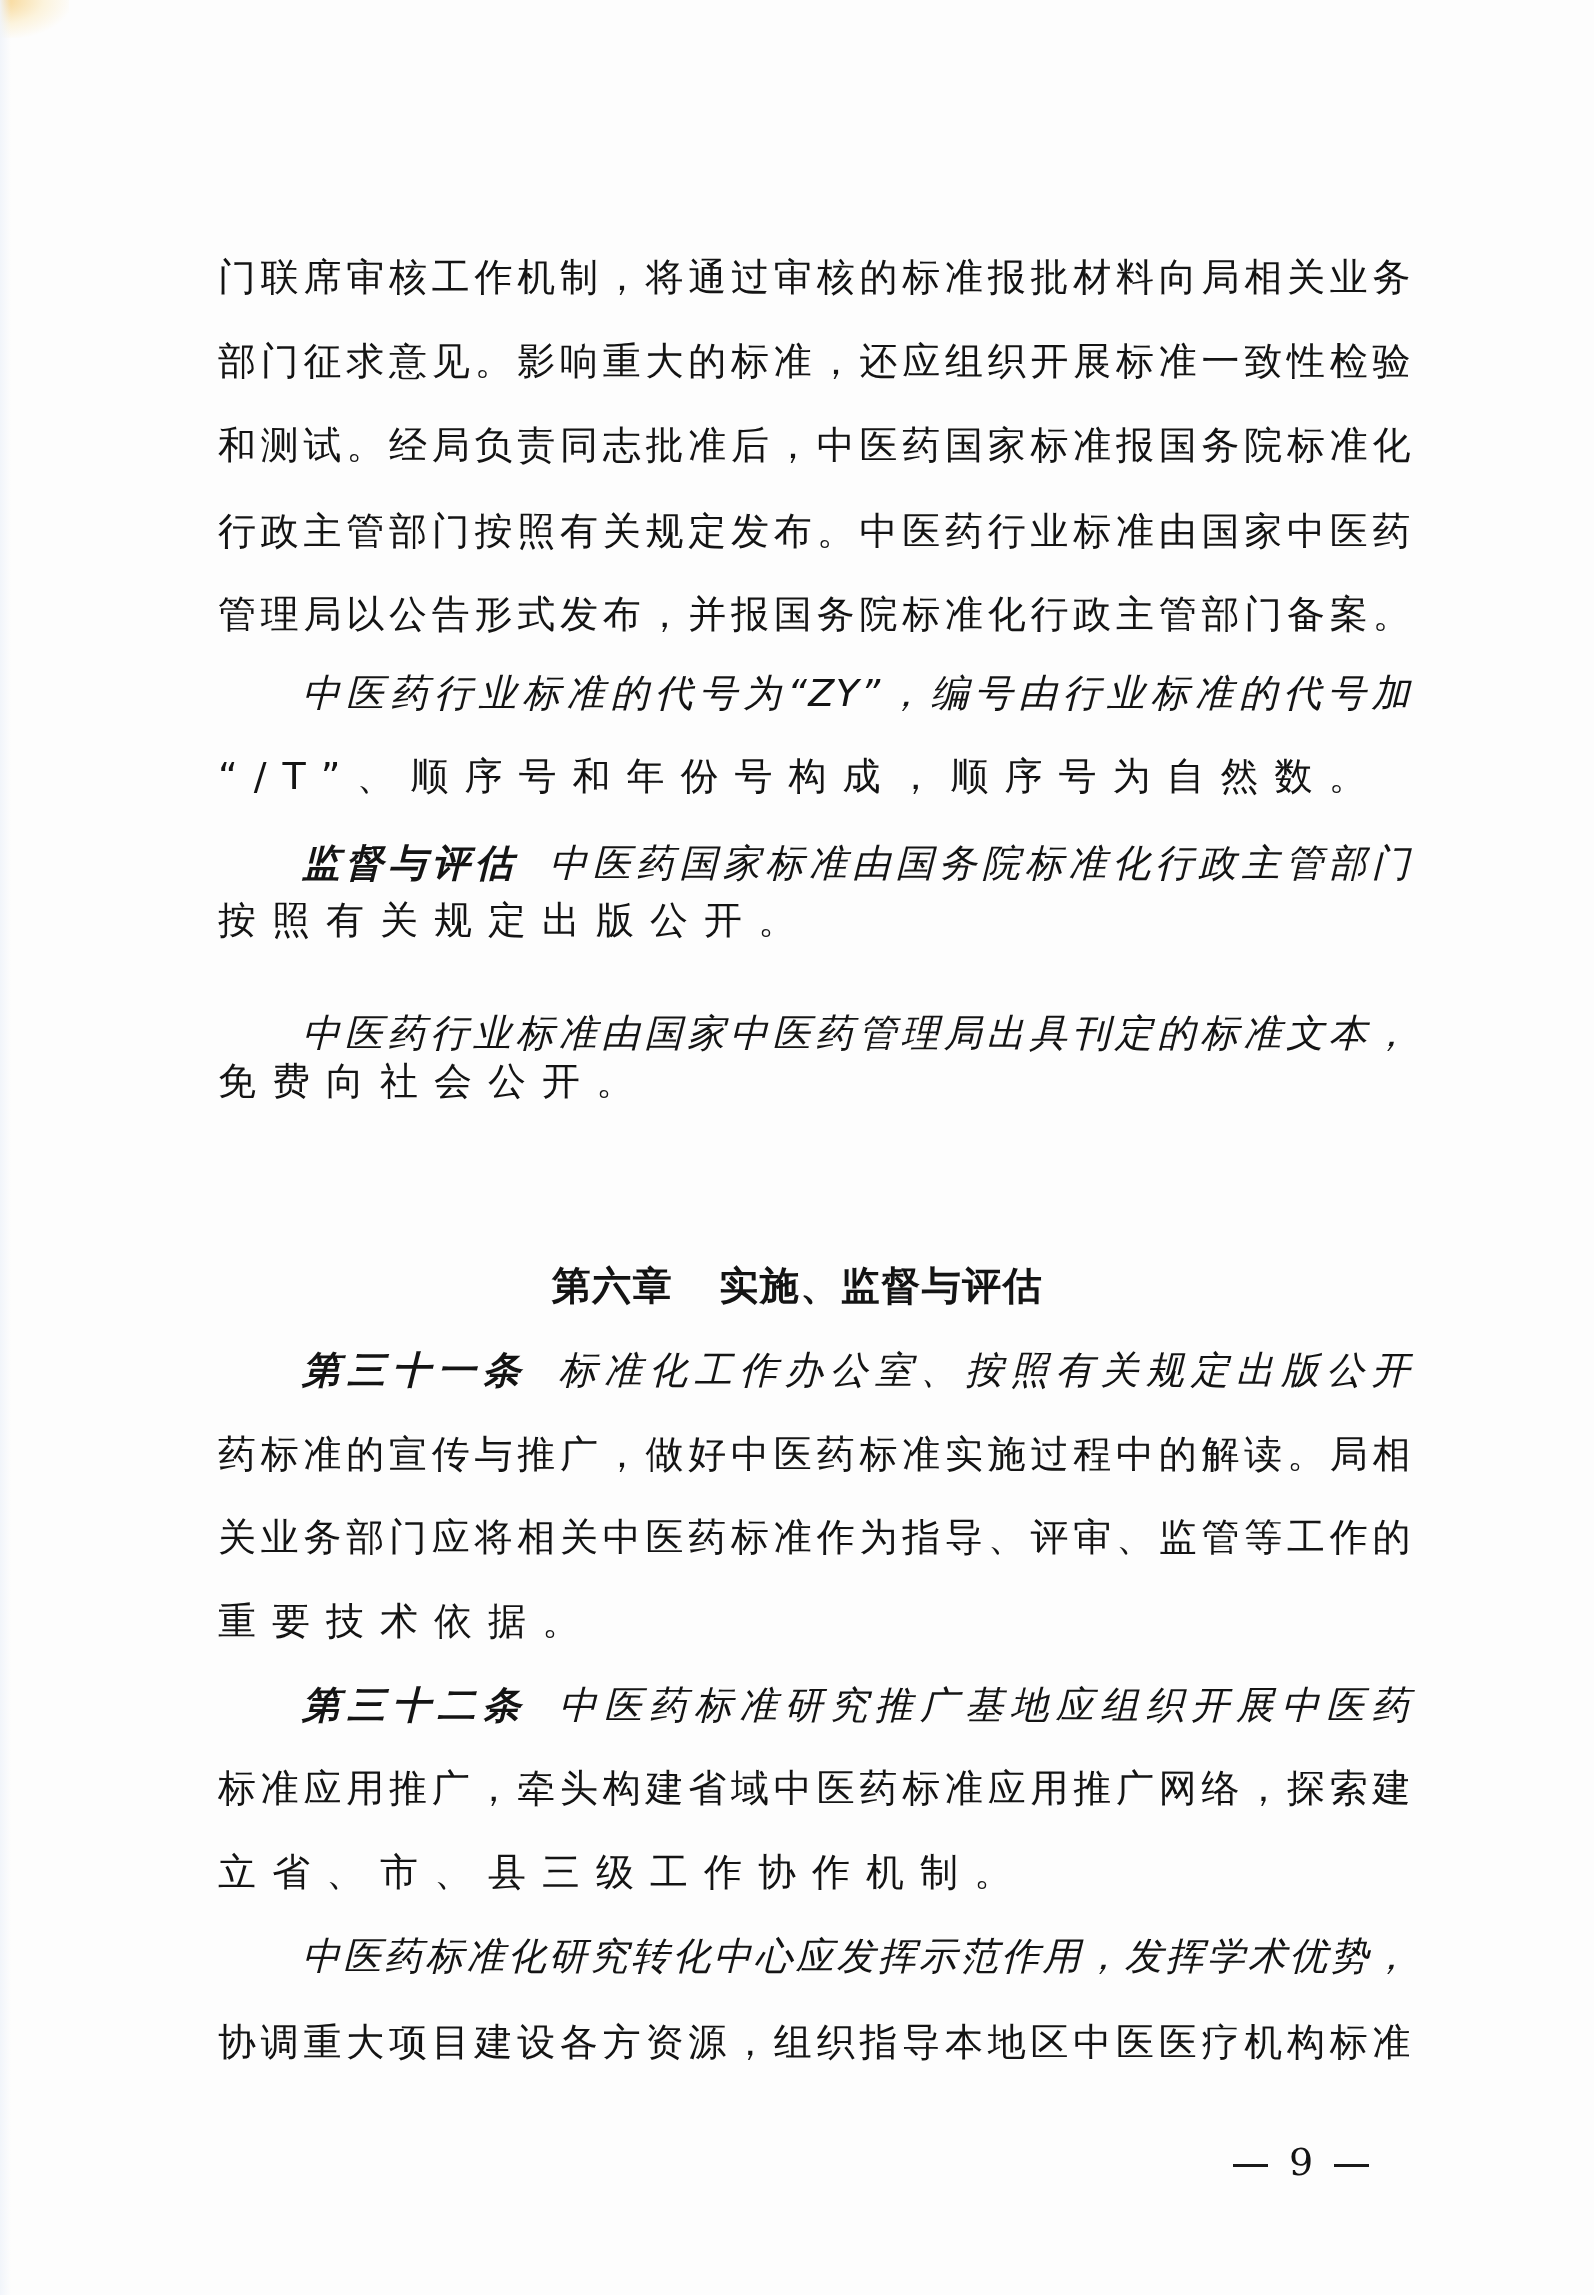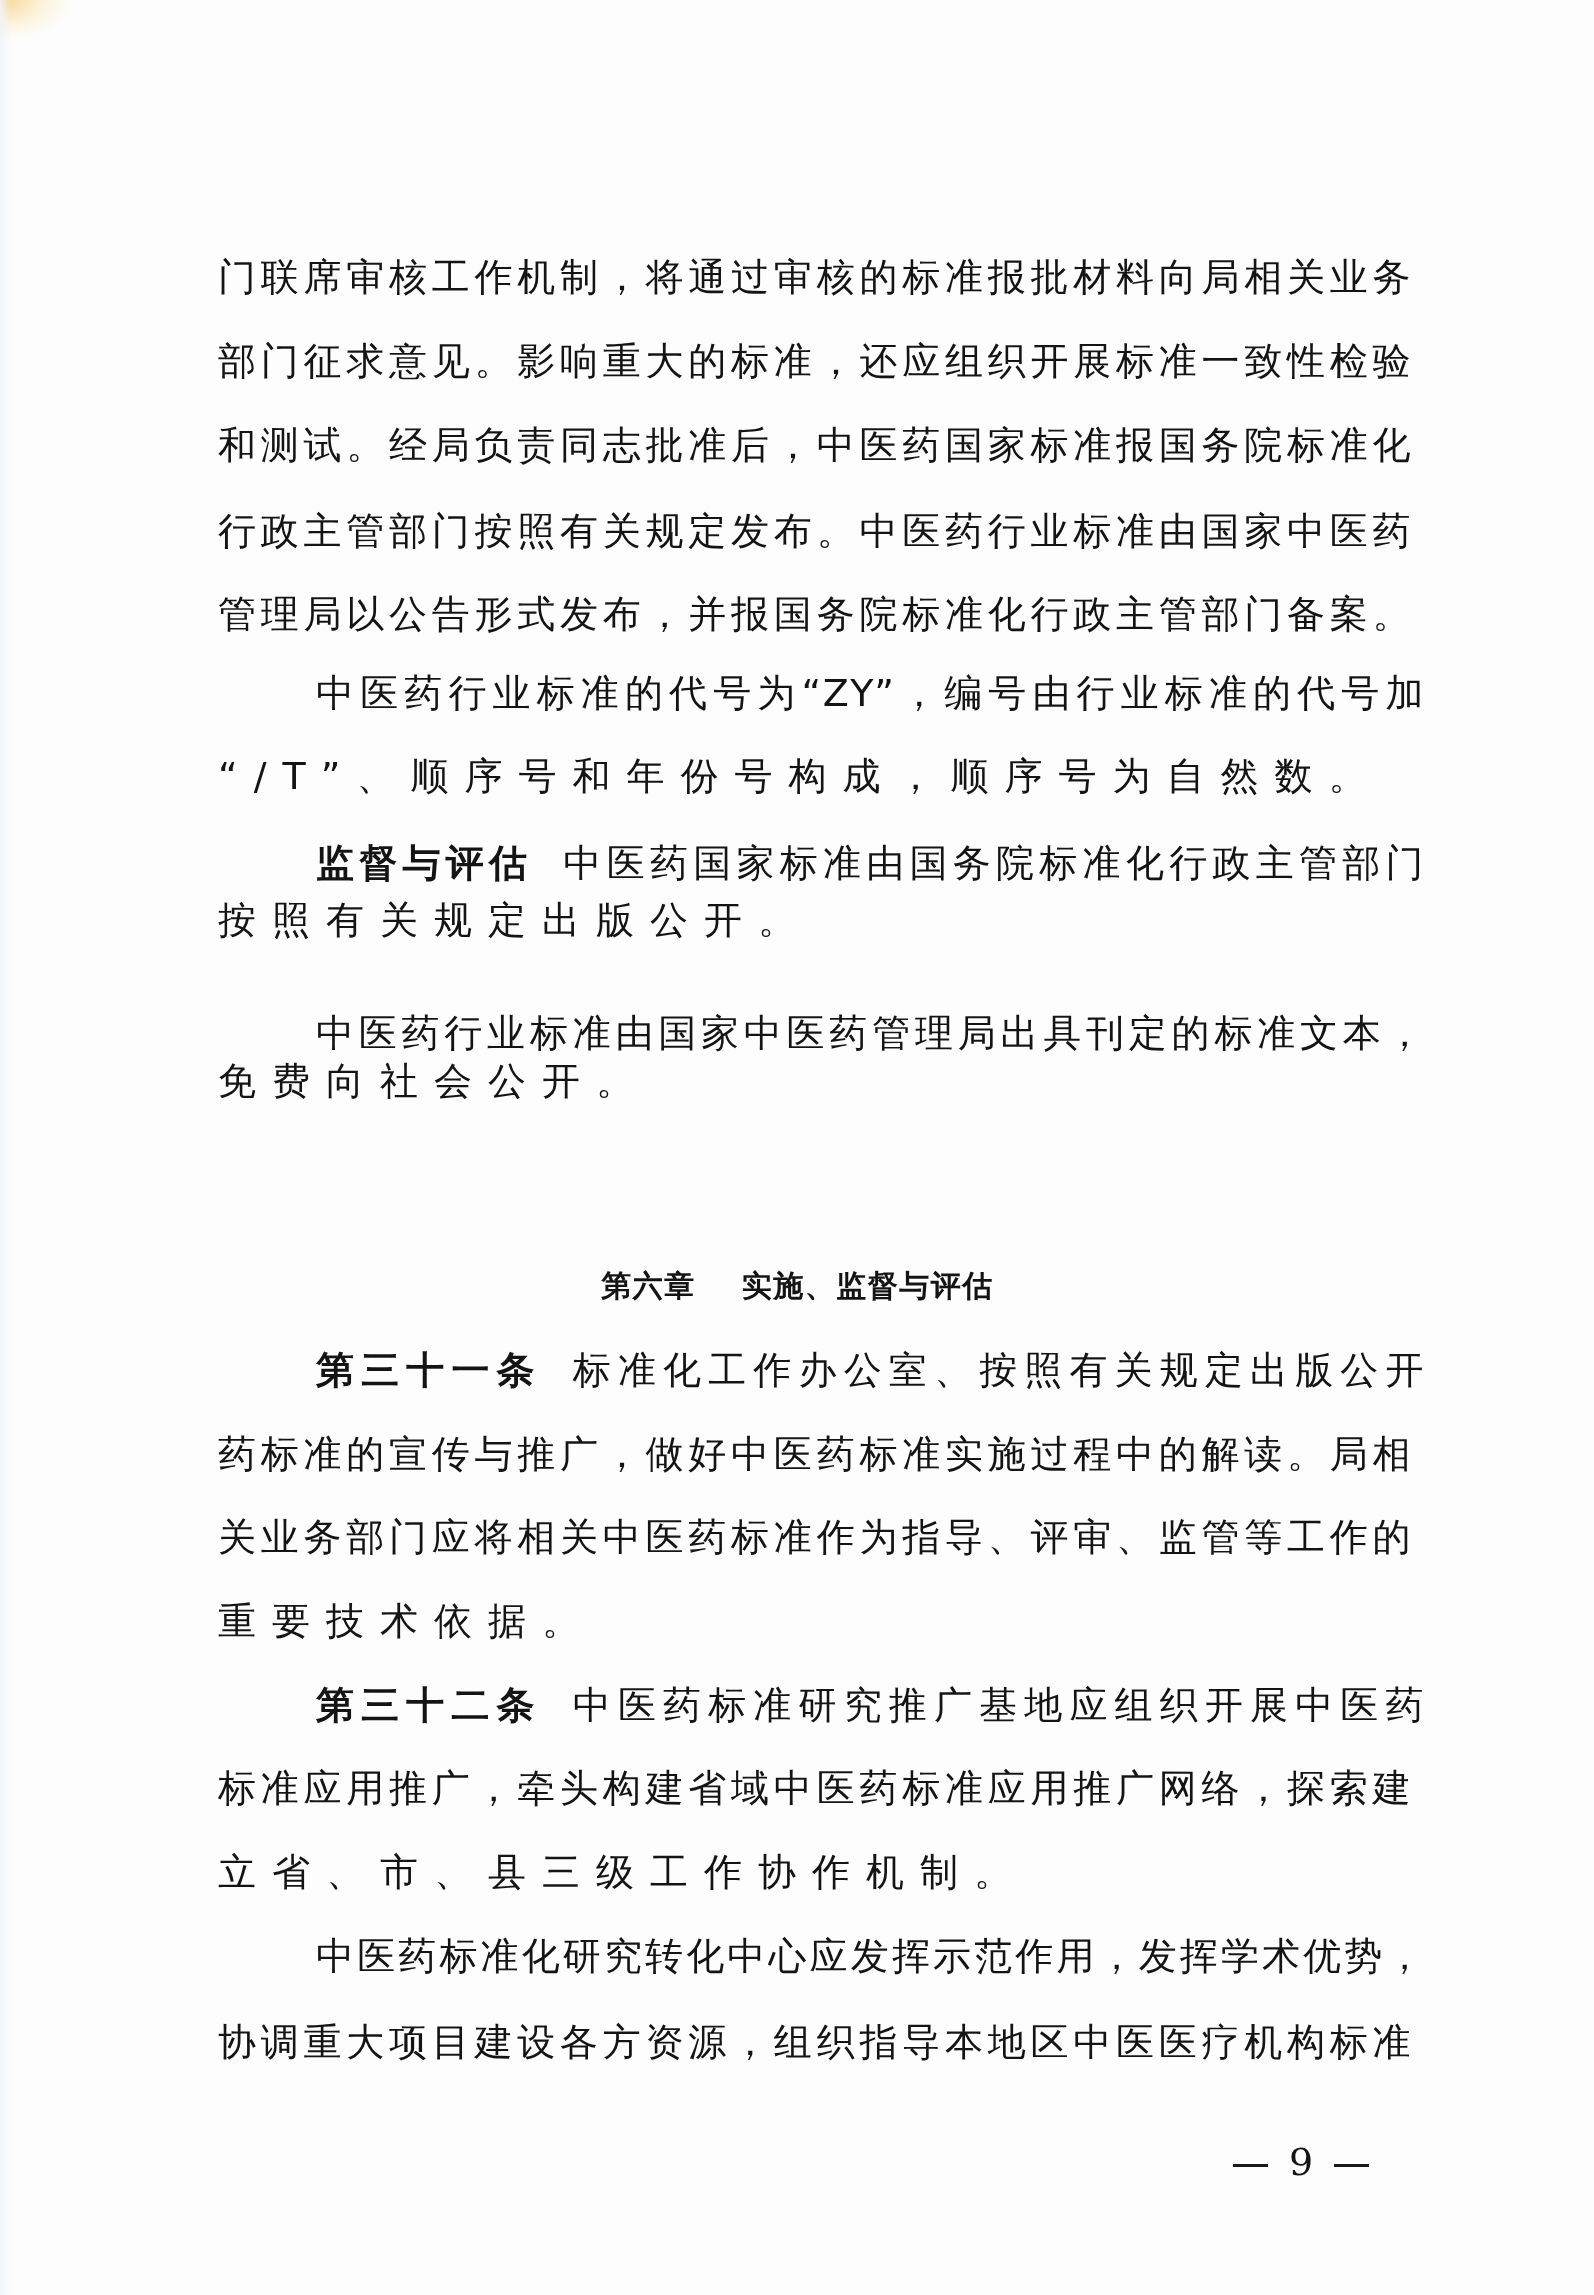--- a/index.html
+++ b/index.html
@@ -16,26 +16,26 @@
   .left-edge {
     position: absolute; left: 0; top: 0; width: 10.7px; height: 2295px;
     background: linear-gradient(to right, rgba(240,244,250,0.9), rgba(255,255,255,0));
   }
   .line {
     position: absolute; left: 218px; width: 1194px; height: 61px;
     font-size: 38px; line-height: 61px; white-space: nowrap;
     text-align: justify; text-align-last: justify;
     letter-spacing: 1.5px;
   }
-  .line.indent { left: 316px; width: 1109px; }
+  .line.indent { left: 302px; width: 1109px; font-style: italic; }
   .line.short { text-align-last: left; letter-spacing: 16px; }
   .art-num { font-weight: bold; margin-right: 31px; }
   .heading {
     position: absolute; left: 0; width: 1595px; top: 1255px; height: 61px;
-    text-align: center; font-size: 30px; line-height: 61px; font-weight: bold;
+    text-align: center; font-size: 39px; line-height: 61px; font-weight: bold;
     letter-spacing: 1.5px;
   }
   .heading .gap { display: inline-block; width: 46px; }
   .page-number {
     position: absolute; left: 1194px; top: 2135px; width: 214px; height: 54px;
     text-align: center; font-family: "DejaVu Serif", "Liberation Serif", serif;
     font-size: 38px; line-height: 54px;
   }
   .page-number .dash { display: inline-block; width: 35px; height: 2.3px; background: #1a1a1a; vertical-align: middle; margin: 0 21.4px; }
 </style>

